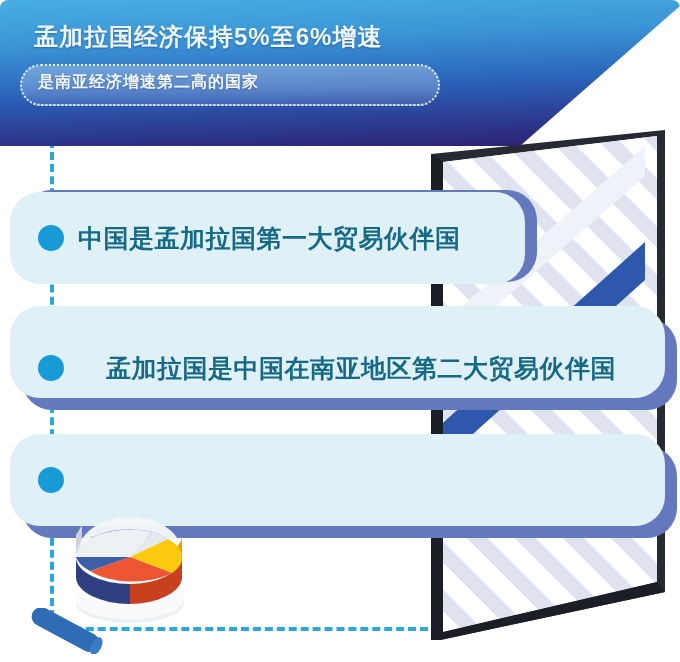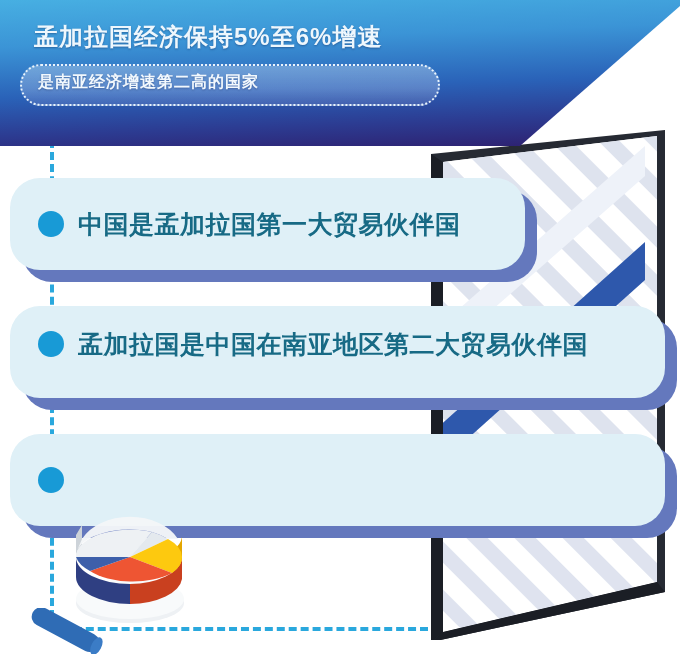--- a/index.html
+++ b/index.html
@@ -6,20 +6,21 @@
   body{
     font-family:"Liberation Sans","DejaVu Sans",sans-serif;
     -webkit-font-smoothing:antialiased;
   }
   #stage{
     position:relative;
     width:680px;
     height:662px;
     overflow:hidden;
     background:#ffffff;
+    border-radius:8px;
   }
 
   
   .header-banner{
     position:absolute;
     left:0; top:0;
     width:680px; height:146px;
     background:linear-gradient(178deg,#47afe2 0%,#3b94d6 28%,#2a62b8 58%,#2c3c92 80%,#2e1e6d 100%);
     -webkit-clip-path:polygon(0 0, 680px 0, 680px 6px, 520px 146px, 0 146px);
     clip-path:polygon(0 0, 680px 0, 680px 6px, 520px 146px, 0 146px);
@@ -115,27 +116,27 @@
     margin-right:14px;
   }
   .pill-text{
     font-size:25px;
     letter-spacing:.5px;
     color:#176a85;
     font-weight:700;
   }
 
   
-  #pill1,        #pill1row{ left:10px;  top:178px; width:515px; }
+  #pill1,        #pill1row{ left:10px;  top:192px; width:515px; }
   #pill1shadow{  left:22px;  top:190px; width:515px; }
   #pill1row{ left:38px; width:auto; }
   
   #pill2{        left:10px;  top:306px; width:655px; }
   #pill2shadow{  left:22px;  top:318px; width:655px; }
-  #pill2row{     left:38px;  top:298px; }
+  #pill2row{     left:38px;  top:322px;gap:28px; }
   
   #pill3{        left:10px;  top:434px; width:655px; }
   #pill3shadow{  left:22px;  top:446px; width:655px; }
   #pill3row{     left:38px;  top:434px; }
 
   
   .piechart{
     position:absolute;
     left:60px; top:495px;
     width:140px; height:135px;

